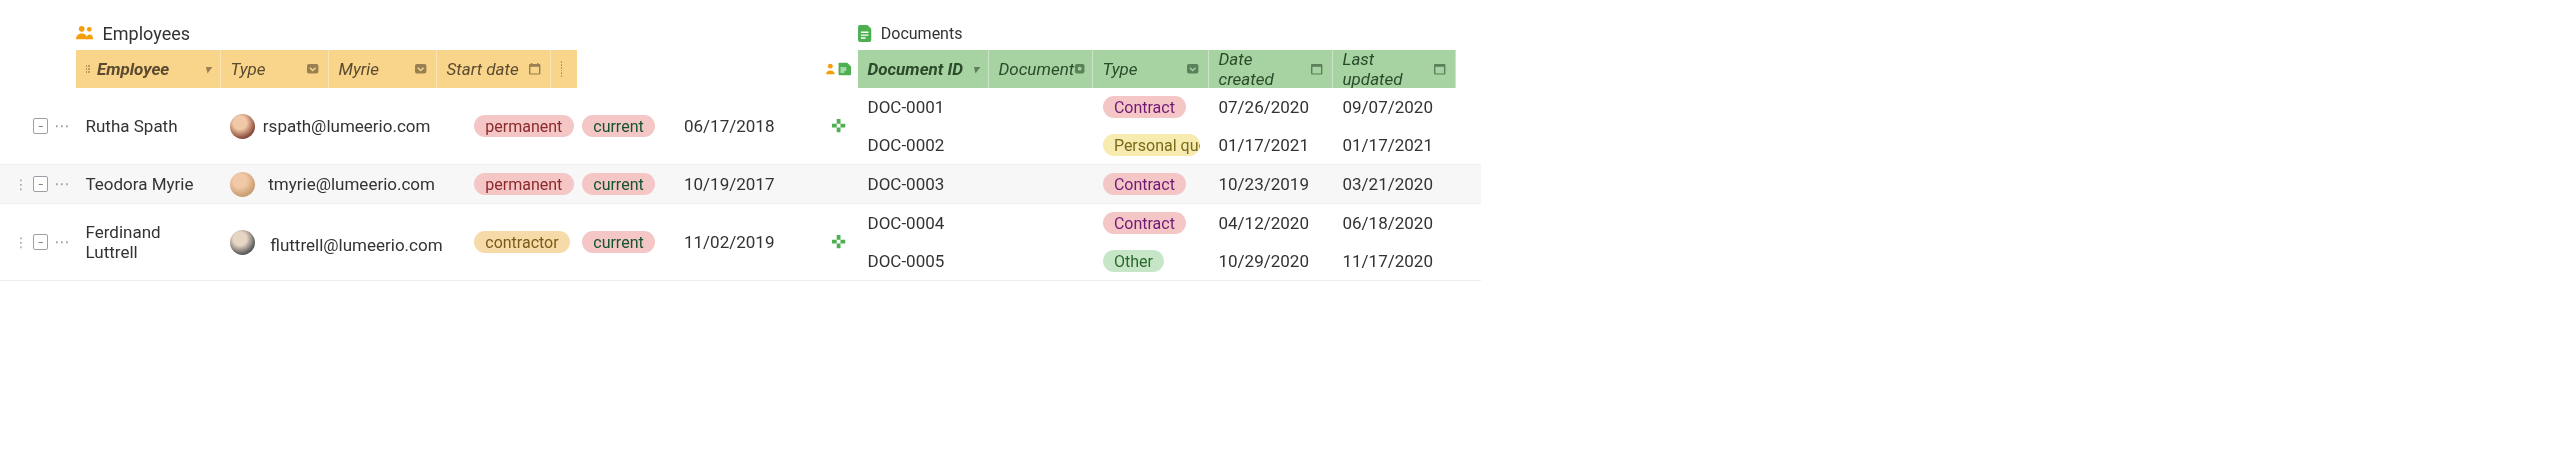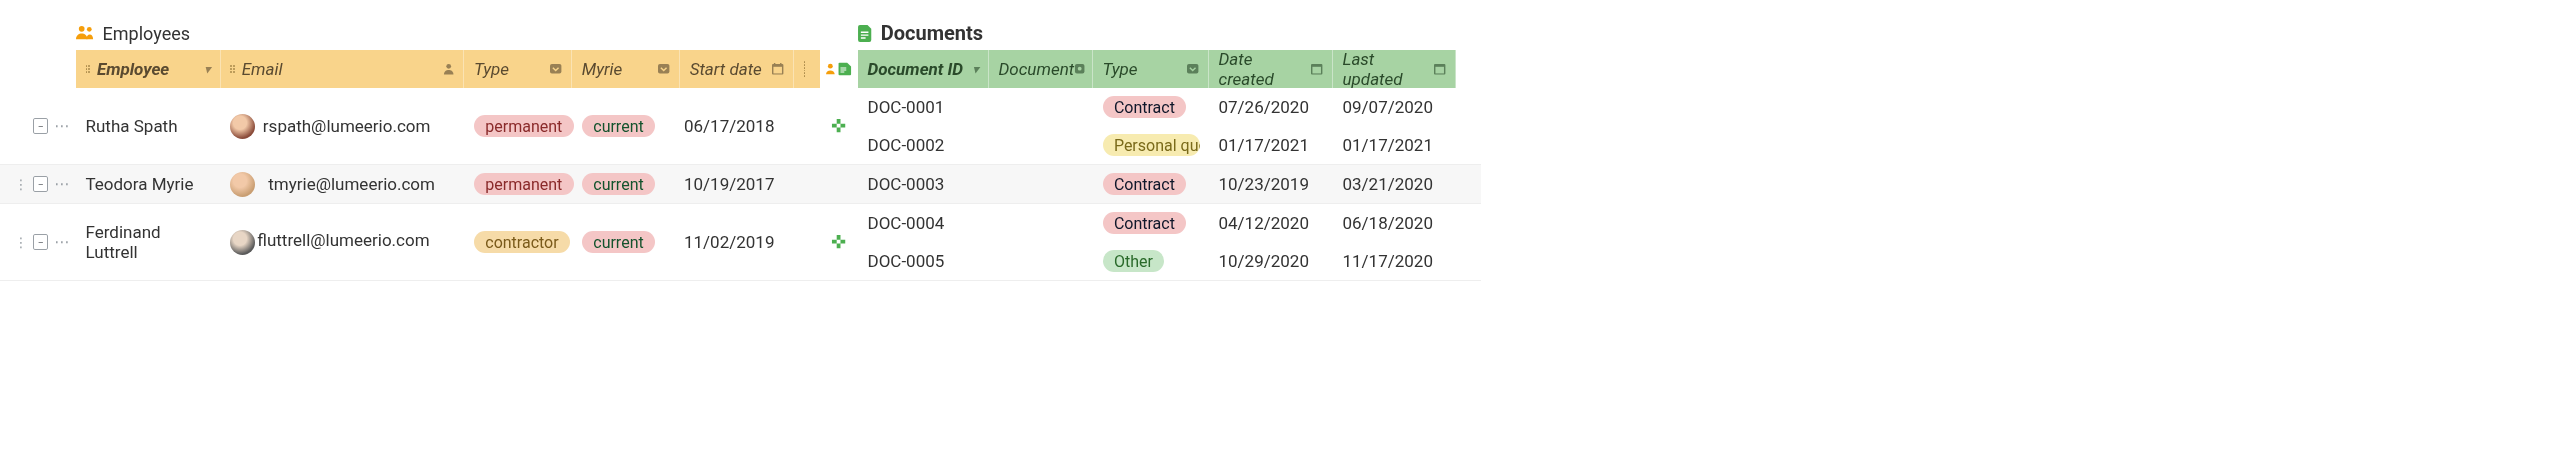--- a/index.html
+++ b/index.html
@@ -8,21 +8,21 @@
   .inner { width: 1481px; height: 273px; position: relative; margin-top: 16px; }
 
   .row { display: flex; align-items: stretch; }
 
   
   .title-bar { height: 34px; }
   .gutter { width: 76px; flex-shrink: 0; }
   .emp-title { width: 744px; display: flex; align-items: center; gap: 7.6px; font-size: 18px; color: #333; font-weight: 400; }
   .emp-title .ticon { color: #f59e0b; }
   .link-col { width: 38px; }
-  .doc-title { display: flex; align-items: center; gap: 7.6px; font-size: 20px; color: #333; font-weight: 700; }
+  .doc-title { display: flex; align-items: center; gap: 7.6px; font-size: 16px; color: #333; font-weight: 400; }
   .doc-title .ticon { color: #4caf50; }
 
   
   .header-row { height: 38px; }
   .emp-header { width: 744px; display: flex; }
   .doc-header { flex: 1; display: flex; }
 
   .hcell {
     display: flex; align-items: center; justify-content: space-between;
     padding: 3.8px 9.5px; font-style: italic; color: #5a4a30; font-size: 17px;
@@ -74,21 +74,21 @@
 
   .avatar { width:25px; height:25px; border-radius:50%; flex-shrink:0; display:inline-block; }
   .av1{ background: radial-gradient(circle at 40% 35%, #f2c9a8 30%, #8a4b3a 70%); }
   .av2{ background: radial-gradient(circle at 40% 35%, #f2c9a8 30%, #c99e72 70%); }
   .av3{ background: radial-gradient(circle at 40% 35%, #e8d6c5 30%, #5a5a5a 70%); }
 
   .pill { display:inline-block; padding: 1.9px 11.4px; border-radius: 13.3px; font-size:16px; }
   .pill.perm { background:#f4c6c6; color:#8a2a2a; }
   .pill.cont { background:#f6dba8; color:#7a5a1a; }
   .pill.curr { background:#f4c6c6; color:#14532d; }
-  .pill.contract { background:#f4c6c6; color:#0f172a; }
+  .pill.contract { background:#f4c6c6; color:#701a75; }
   .pill.pq { background:#f7ebb0; color:#7a6a1a; white-space:nowrap; overflow:hidden; max-width:103px; text-overflow:clip; display:inline-block; vertical-align:middle; }
   .pill.other { background:#c7e6c8; color:#2a6a2a; }
 
   .link-cell { width:38px; display:flex; align-items:center; justify-content:center; }
   .link-icon svg { display:block; }
 
   .doc-rows { flex:1; display:flex; flex-direction:column; }
   .doc-row { display:flex; height:38px; align-items:center; }
   .dcell { padding:3.8px 9.5px; font-size:17px; color:#333; display:flex; align-items:center; }
   .dcell.did   { width:131px; }
@@ -148,39 +148,20 @@
                 <span></span>
                 <span></span>
                 <span></span>
                 <span></span>
                 <span></span>
               </span>
               <span>Employee</span>
             </span>
         <span class="hicon">▾</span>
       </div>
-      <div class="hcell w-email">
-        <span style="display:flex;align-items:center;">
-              <span class="grip row2">
-                <span></span>
-                <span></span>
-                <span></span>
-                <span></span>
-                <span></span>
-                <span></span>
-              </span>
-              <span>Email</span>
-            </span>
-        <span class="hicon ico">
-              <svg width="11.4" height="11.4" viewBox="0 0 12 12">
-                <circle cx="6" cy="3.5" r="2.5" fill="#5a4a30"></circle>
-                <path d="M1 12c0-3 2.5-4.5 5-4.5S11 9 11 12z" fill="#5a4a30"></path>
-              </svg>
-            </span>
-      </div>
       <div class="hcell w-type">
         <span>Type</span>
         <span class="hicon ico">
               <svg width="11.4" height="11.4" viewBox="0 0 12 12">
                 <rect x="0" y="1" width="12" height="10" rx="2" fill="#5a4a30"></rect>
                 <path d="M3 5l3 3 3-3" stroke="#f9d48b" stroke-width="1.5" fill="none"></path>
               </svg>
             </span>
       </div>
       <div class="hcell w-status">
@@ -395,21 +376,21 @@
           <div class="gutter">
             <span class="dotsv">⋮</span>
             <span class="collapse-btn">−</span>
             <span class="dots3">⋯</span>
           </div>
           <div class="emp-cells">
             <div class="ecell name">
               <span>Ferdinand Luttrell</span>
             </div>
             <div class="ecell email">
-              <div style="display: flex; align-items: flex-start; gap: 2px;">
+              <div style="display: flex; align-items: flex-end; gap: 15px;">
                 <span class="avatar av3"></span>
                 <span>fluttrell@lumeerio.com</span>
               </div>
             </div>
             <div class="ecell etype">
               <span class="pill cont">contractor</span>
             </div>
             <div class="ecell estat">
               <span class="pill curr">current</span>
             </div>

